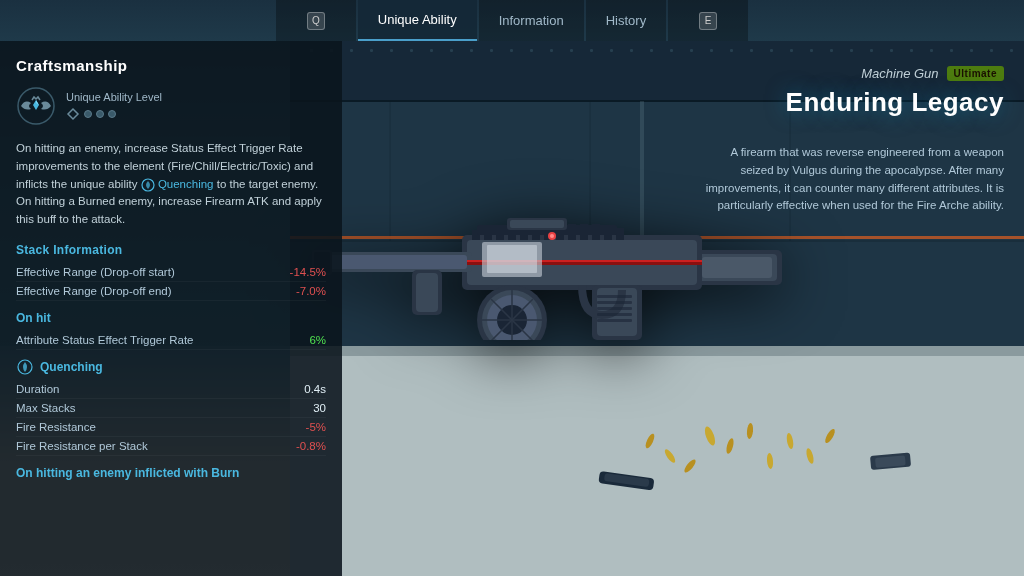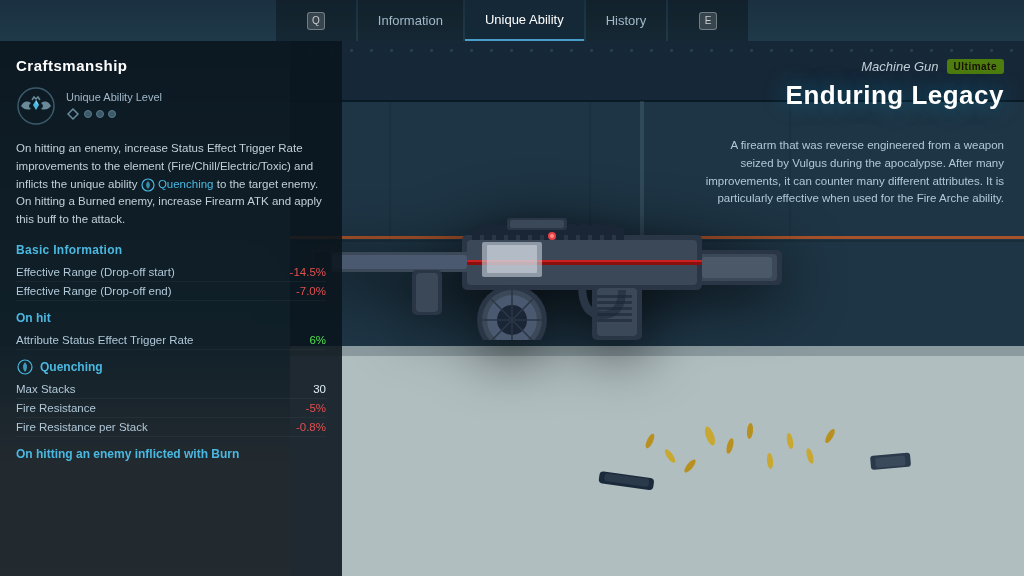--- a/index.html
+++ b/index.html
@@ -222,21 +222,21 @@
     .on-burn-label {
       font-size: 12px;
       color: #4ab8e0;
       font-weight: 600;
       margin: 10px 0 6px 0;
     }
 
     
     .right-info {
       position: absolute;
-      top: 41px;
+      top: 48px;
       right: 0;
       width: 340px;
       padding: 18px 20px 16px 20px;
       z-index: 5;
       text-align: right;
     }
 
     .weapon-type-row {
       display: flex;
       align-items: center;
@@ -485,25 +485,25 @@
       <rect x="100" y="100" width="30" height="45" rx="5" fill="#2a3545"></rect>
       <rect x="104" y="103" width="22" height="39" rx="4" fill="#3a4858"></rect>
     </g>
   </svg>
 </div>
 
 <nav class="top-nav">
   <div class="nav-tab">
     <span class="nav-key">Q</span>
   </div>
+  <div class="nav-tab active">
+    <span>Unique Ability</span>
+  </div>
   <div class="nav-tab">
     <span>Information</span>
-  </div>
-  <div class="nav-tab active">
-    <span>Unique Ability</span>
   </div>
   <div class="nav-tab">
     <span>History</span>
   </div>
   <div class="nav-tab">
     <span class="nav-key">E</span>
   </div>
 </nav>
 
 <aside class="left-panel">
@@ -543,21 +543,21 @@
     <span> </span>
     
     <svg width="14" height="14" viewBox="0 0 14 14" style="vertical-align:middle;">
       <circle cx="7" cy="7" r="6" fill="none" stroke="#4ab8e0" stroke-width="1.2"></circle>
       <path d="M7 3 Q9 5 9 7 Q9 9 7 11 Q5 9 5 7 Q5 5 7 3Z" fill="#4ab8e0" opacity="0.7"></path>
     </svg>
     <span class="highlight-ability">Quenching</span>
     <span> to the target enemy.<br>On hitting a Burned enemy, increase Firearm ATK and apply this buff to the attack.</span>
   </div>
 
-  <div class="section-header">Basic Information</div>
+  <div class="section-header">Stack Information</div>
 
   <div>
     <div class="stat-row">
       <span class="stat-label">Effective Range (Drop-off start)</span>
       <span class="stat-value negative">-14.5%</span>
     </div>
     <div class="stat-row">
       <span class="stat-label">Effective Range (Drop-off end)</span>
       <span class="stat-value negative">-7.0%</span>
     </div>
@@ -577,20 +577,24 @@
       <svg width="16" height="16" viewBox="0 0 16 16">
         <circle cx="8" cy="8" r="7" fill="none" stroke="#4ab8e0" stroke-width="1.2"></circle>
         <path d="M8 3 Q10 5.5 10 8 Q10 10.5 8 13 Q6 10.5 6 8 Q6 5.5 8 3Z" fill="#4ab8e0" opacity="0.8"></path>
       </svg>
     </div>
     <span class="quenching-label">Quenching</span>
   </div>
 
   <div>
     <div class="stat-row">
+      <span class="stat-label">Duration</span>
+      <span class="stat-value">0.4s</span>
+    </div>
+    <div class="stat-row">
       <span class="stat-label">Max Stacks</span>
       <span class="stat-value">30</span>
     </div>
     <div class="stat-row">
       <span class="stat-label">Fire Resistance</span>
       <span class="stat-value negative">-5%</span>
     </div>
     <div class="stat-row">
       <span class="stat-label">Fire Resistance per Stack</span>
       <span class="stat-value negative">-0.8%</span>

